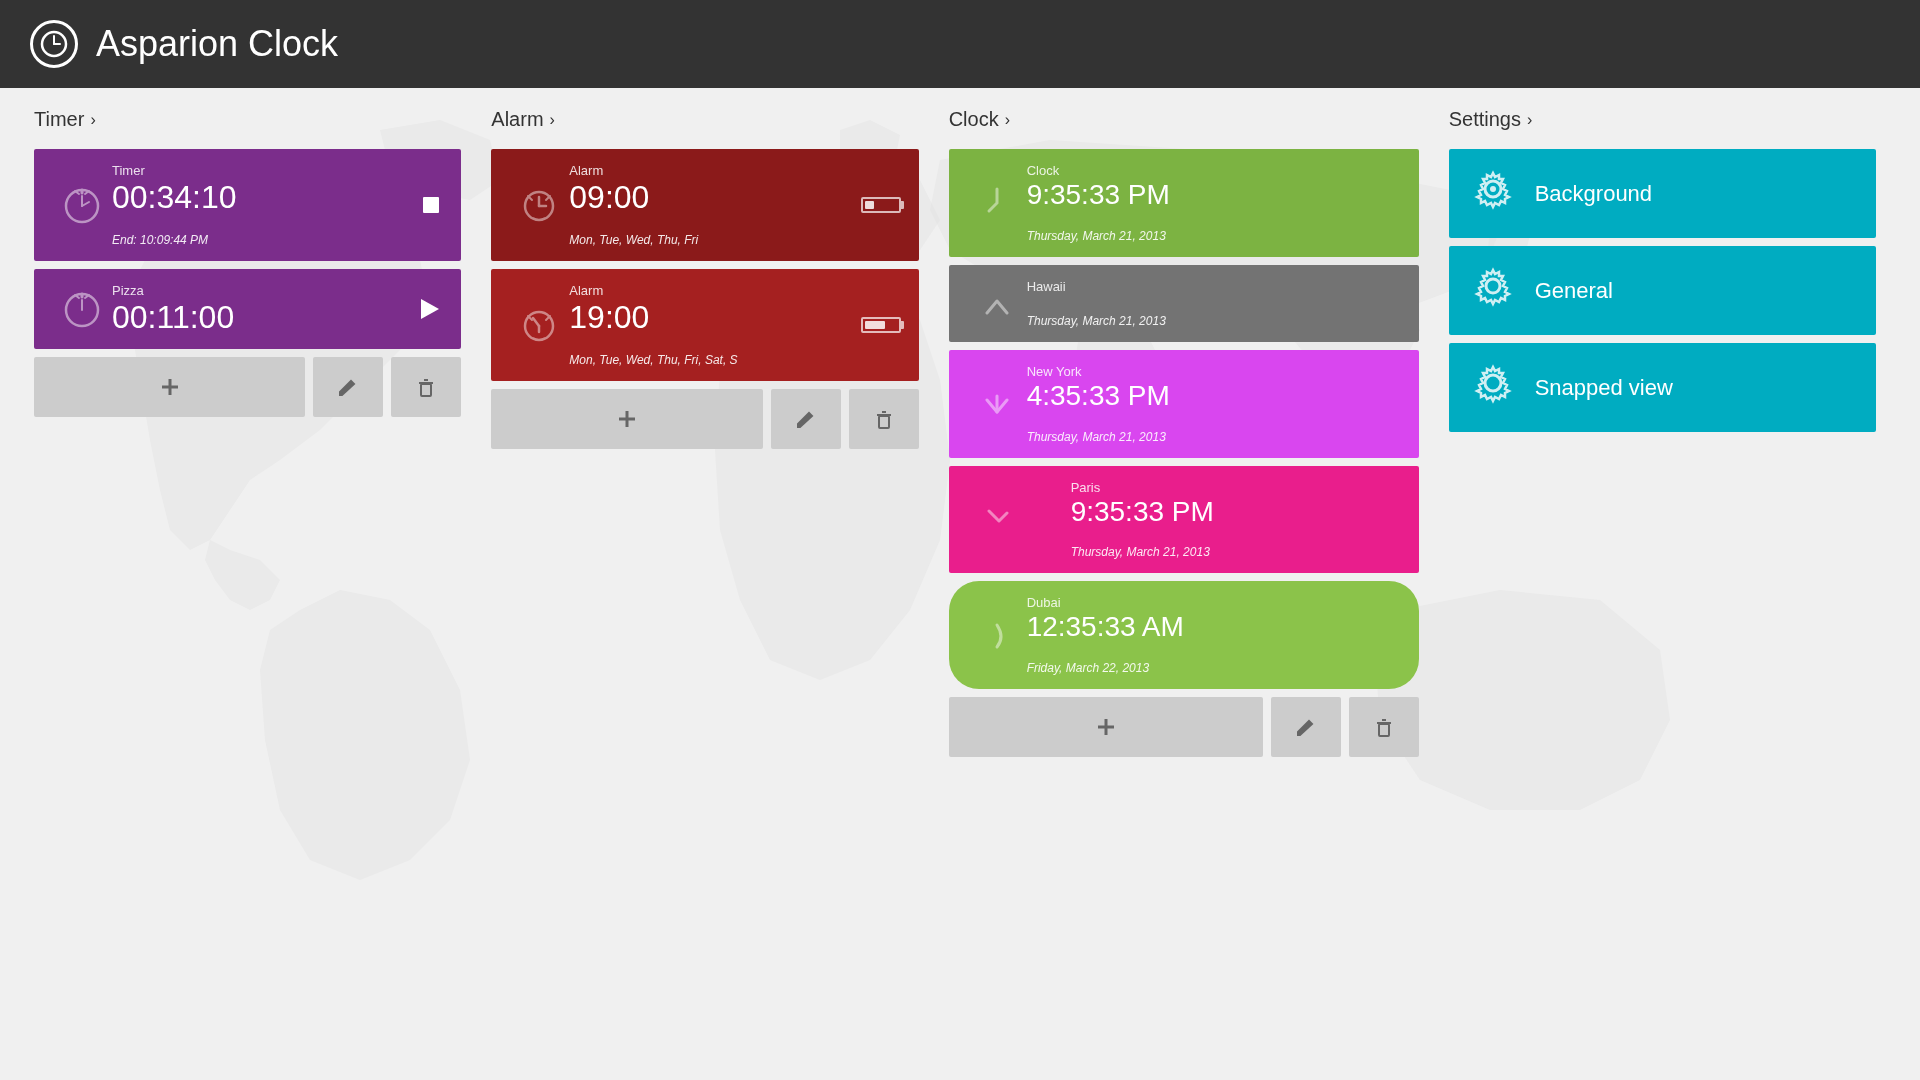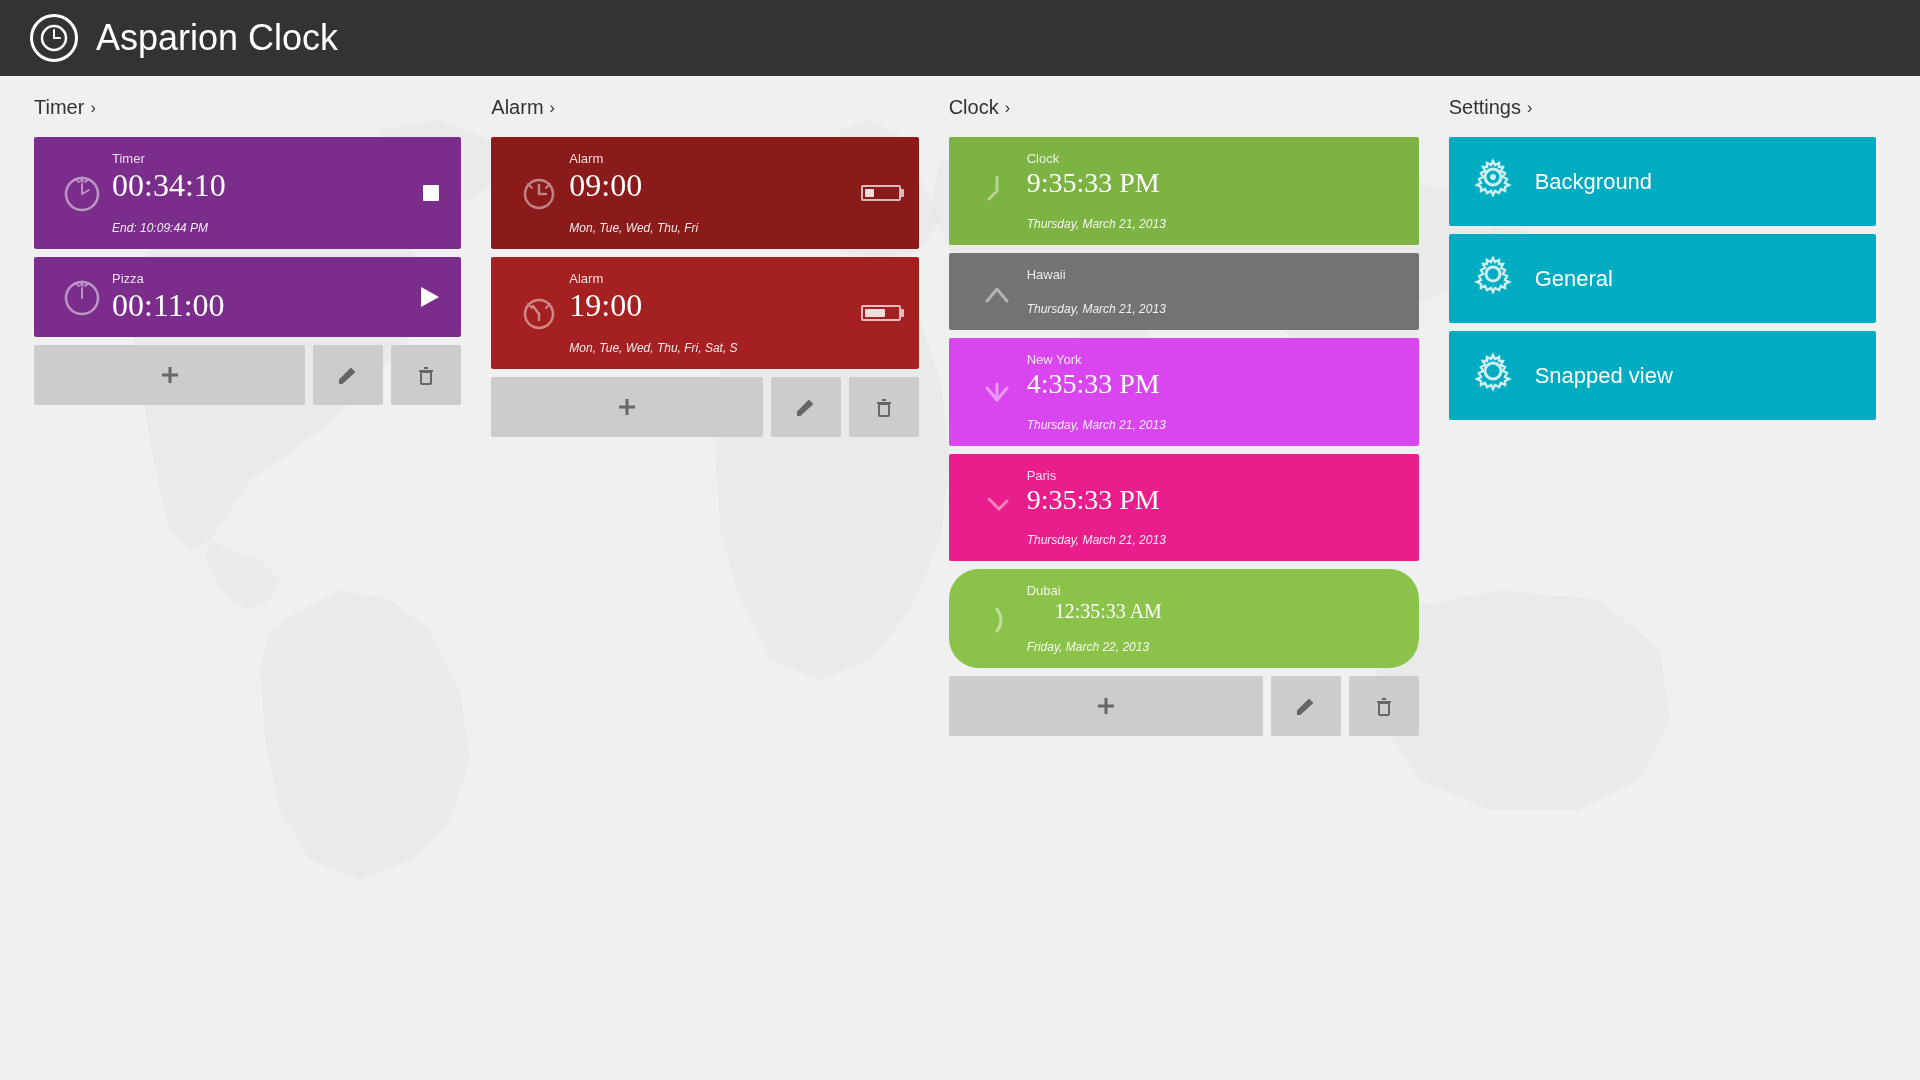--- a/index.html
+++ b/index.html
@@ -21,21 +21,21 @@
       height: calc(100% - 80px);
       z-index: 0;
       opacity: 0.18;
     }
 
     
     .header {
       position: relative;
       z-index: 10;
       background: #333;
-      height: 76px;
+      height: 88px;
       display: flex;
       align-items: center;
       padding: 16px 30px;
       gap: 18px;
     }
     .header-icon {
       width: 48px;
       height: 48px;
       border: 3px solid white;
       border-radius: 50%;
@@ -111,21 +111,20 @@
     .tile-label {
       font-size: 13px;
       opacity: 0.85;
       font-weight: 400;
       margin-bottom: 2px;
     }
     .tile-time {
       font-size: 32px;
       font-weight: 300;
       line-height: 1.1;
-      font-family: Liberation Serif, serif;
     }
     .tile-sub {
       font-size: 12px;
       opacity: 0.9;
       margin-top: 18px;
       font-style: italic;
     }
     .tile-action {
       display: flex;
       align-items: center;
@@ -440,42 +439,42 @@
           <line x1="18" y1="10" x2="18" y2="26" stroke="white" stroke-width="3" stroke-linecap="round"></line>
         </svg>
       </div>
       <div class="tile-content">
         <span class="tile-label">New York</span>
         <span class="tile-time" style="font-size:28px;">4:35:33 PM</span>
         <span class="tile-sub">Thursday, March 21, 2013</span>
       </div>
     </div>
 
-    <div class="tile" style="background:#E91E8C;">
+    <div class="tile" style="background:#E91E8C;gap:44px;">
       <div class="tile-icon">
         <svg width="36" height="36" viewBox="0 0 36 36" fill="none" opacity="0.65">
           <polyline points="10,10 20,20 28,12" fill="none" stroke="white" stroke-width="3" stroke-linecap="round" stroke-linejoin="round"></polyline>
         </svg>
       </div>
       <div class="tile-content">
         <span class="tile-label">Paris</span>
         <span class="tile-time" style="font-size:28px;">9:35:33 PM</span>
         <span class="tile-sub">Thursday, March 21, 2013</span>
       </div>
     </div>
 
     <div class="tile" style="background:#8BC34A;border-radius:30px;">
       <div class="tile-icon">
         <svg width="36" height="36" viewBox="0 0 36 36" fill="none" opacity="0.65">
           <path d="M18 8 Q26 20 18 30" fill="none" stroke="white" stroke-width="3" stroke-linecap="round"></path>
         </svg>
       </div>
       <div class="tile-content">
         <span class="tile-label">Dubai</span>
-        <span class="tile-time" style="font-size:20px;margin-left:28px;">12:35:33 AM</span>
+        <span class="tile-time" style="font-size:28px;">12:35:33 AM</span>
         <span class="tile-sub">Friday, March 22, 2013</span>
       </div>
     </div>
 
     <div class="button-row">
       <button class="action-btn wide">
         <svg width="24" height="24" viewBox="0 0 24 24">
             <line x1="12" y1="4" x2="12" y2="20" stroke="#666" stroke-width="3"></line>
             <line x1="4" y1="12" x2="20" y2="12" stroke="#666" stroke-width="3"></line>
           </svg>

